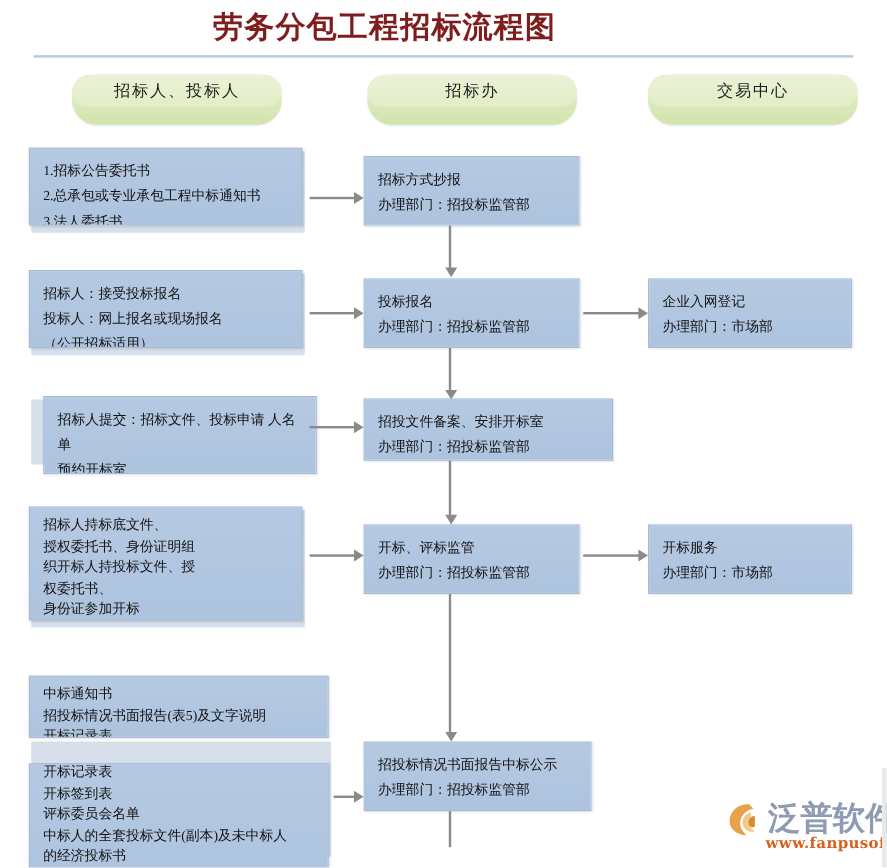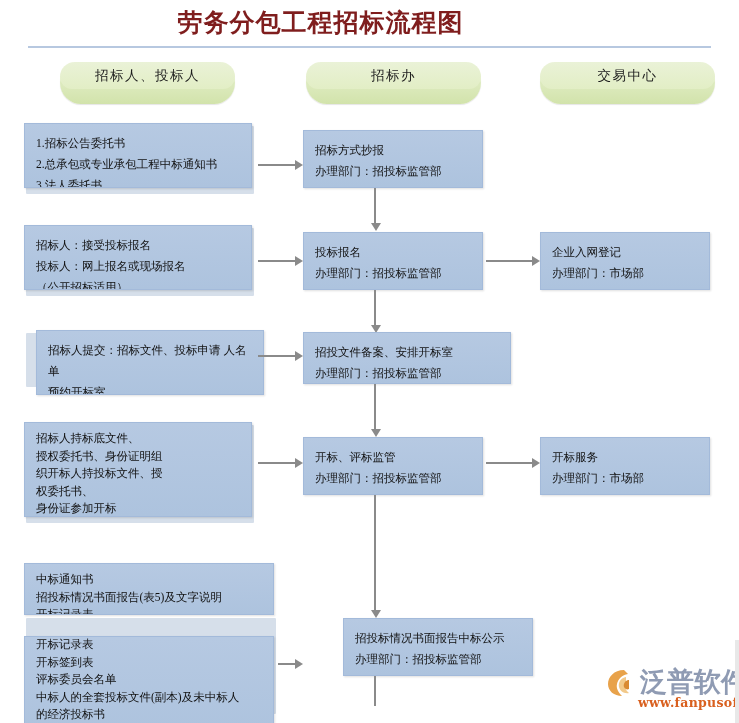--- a/index.html
+++ b/index.html
@@ -227,21 +227,21 @@
 开标签到表
 评标委员会名单
 中标人的全套投标文件(副本)及未中标人
 的经济投标书
 评标过程资料:专家打分表及汇总表等</div>
   </div>
 
   <div class="hline" style="left:278px;top:663px;width:18px;"></div>
   <div class="arrow-r" style="left:295px;top:659px;"></div>
 
-  <div class="node spaced" style="left:303px;top:618px;width:190px;height:58px;margin-left:40px;">
+  <div class="node spaced" style="left:303px;top:618px;width:190px;height:58px;">
     <div class="node-inner">招投标情况书面报告中标公示
 办理部门：招投标监管部</div>
   </div>
 
   <div class="vline" style="left:374px;top:676px;height:30px;"></div>
 
   <div class="logo">
     <svg class="logo-mark" viewBox="0 0 34 30">
       <path d="M18 2 C8 2 2 9 2 16 C2 23 8 28 16 28 C12 24 10 20 11 16 C12 11 16 7 22 6 Z" fill="#e8a24a"></path>
       <path d="M20 9 C15 10 12 14 13 19 C14 23 18 26 23 25 C19 22 18 18 20 14 Z" fill="#f2c98a"></path>

